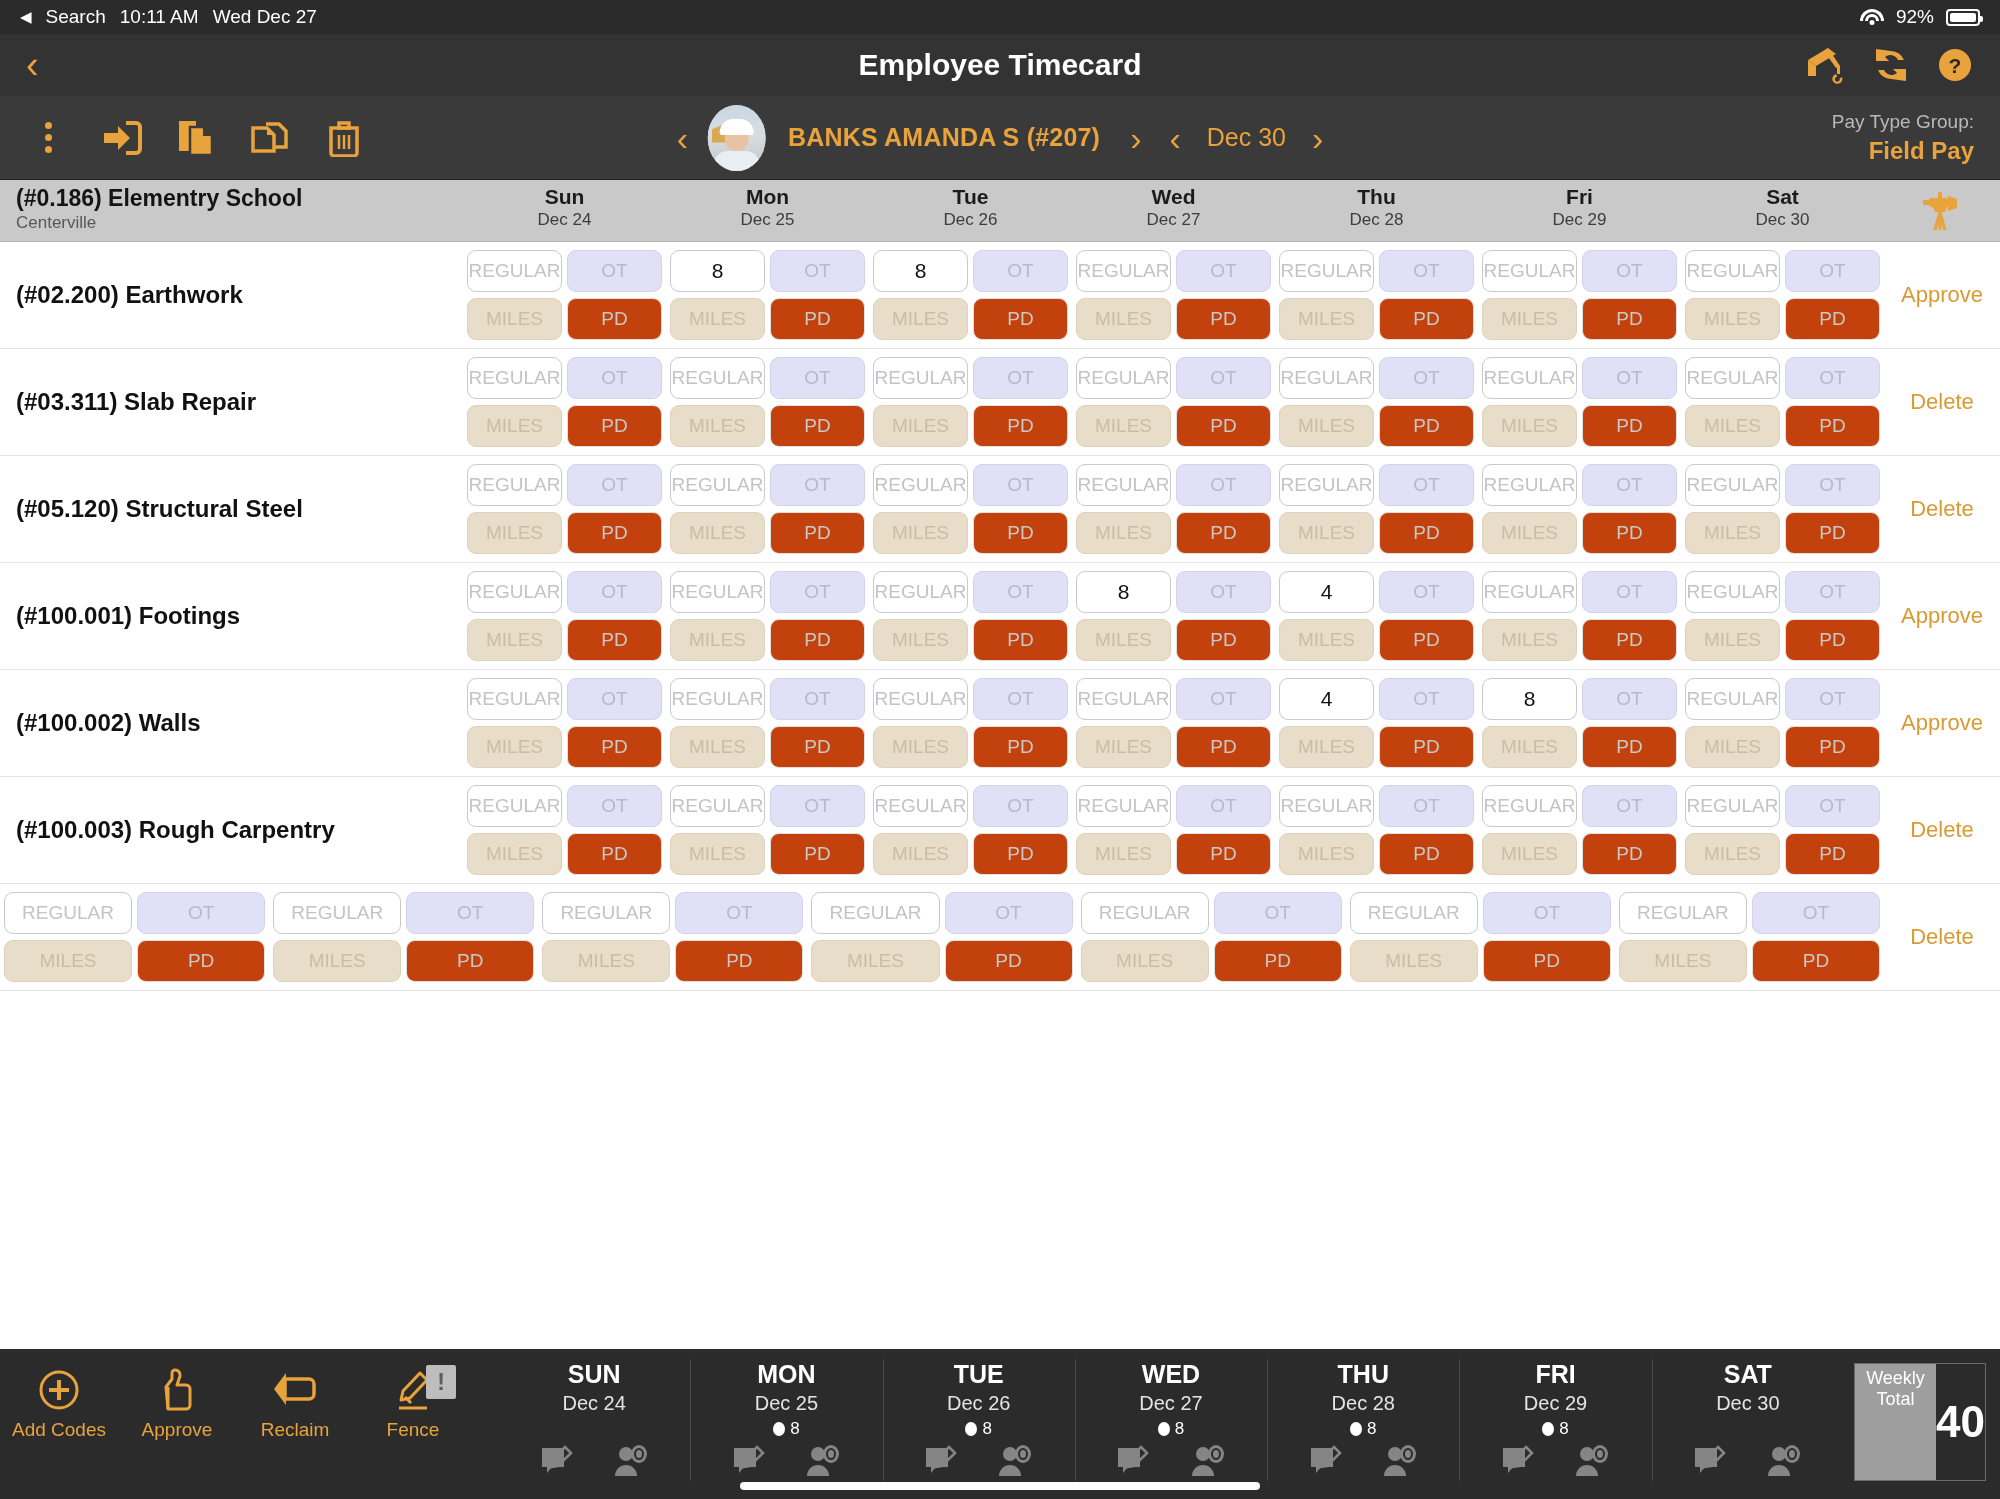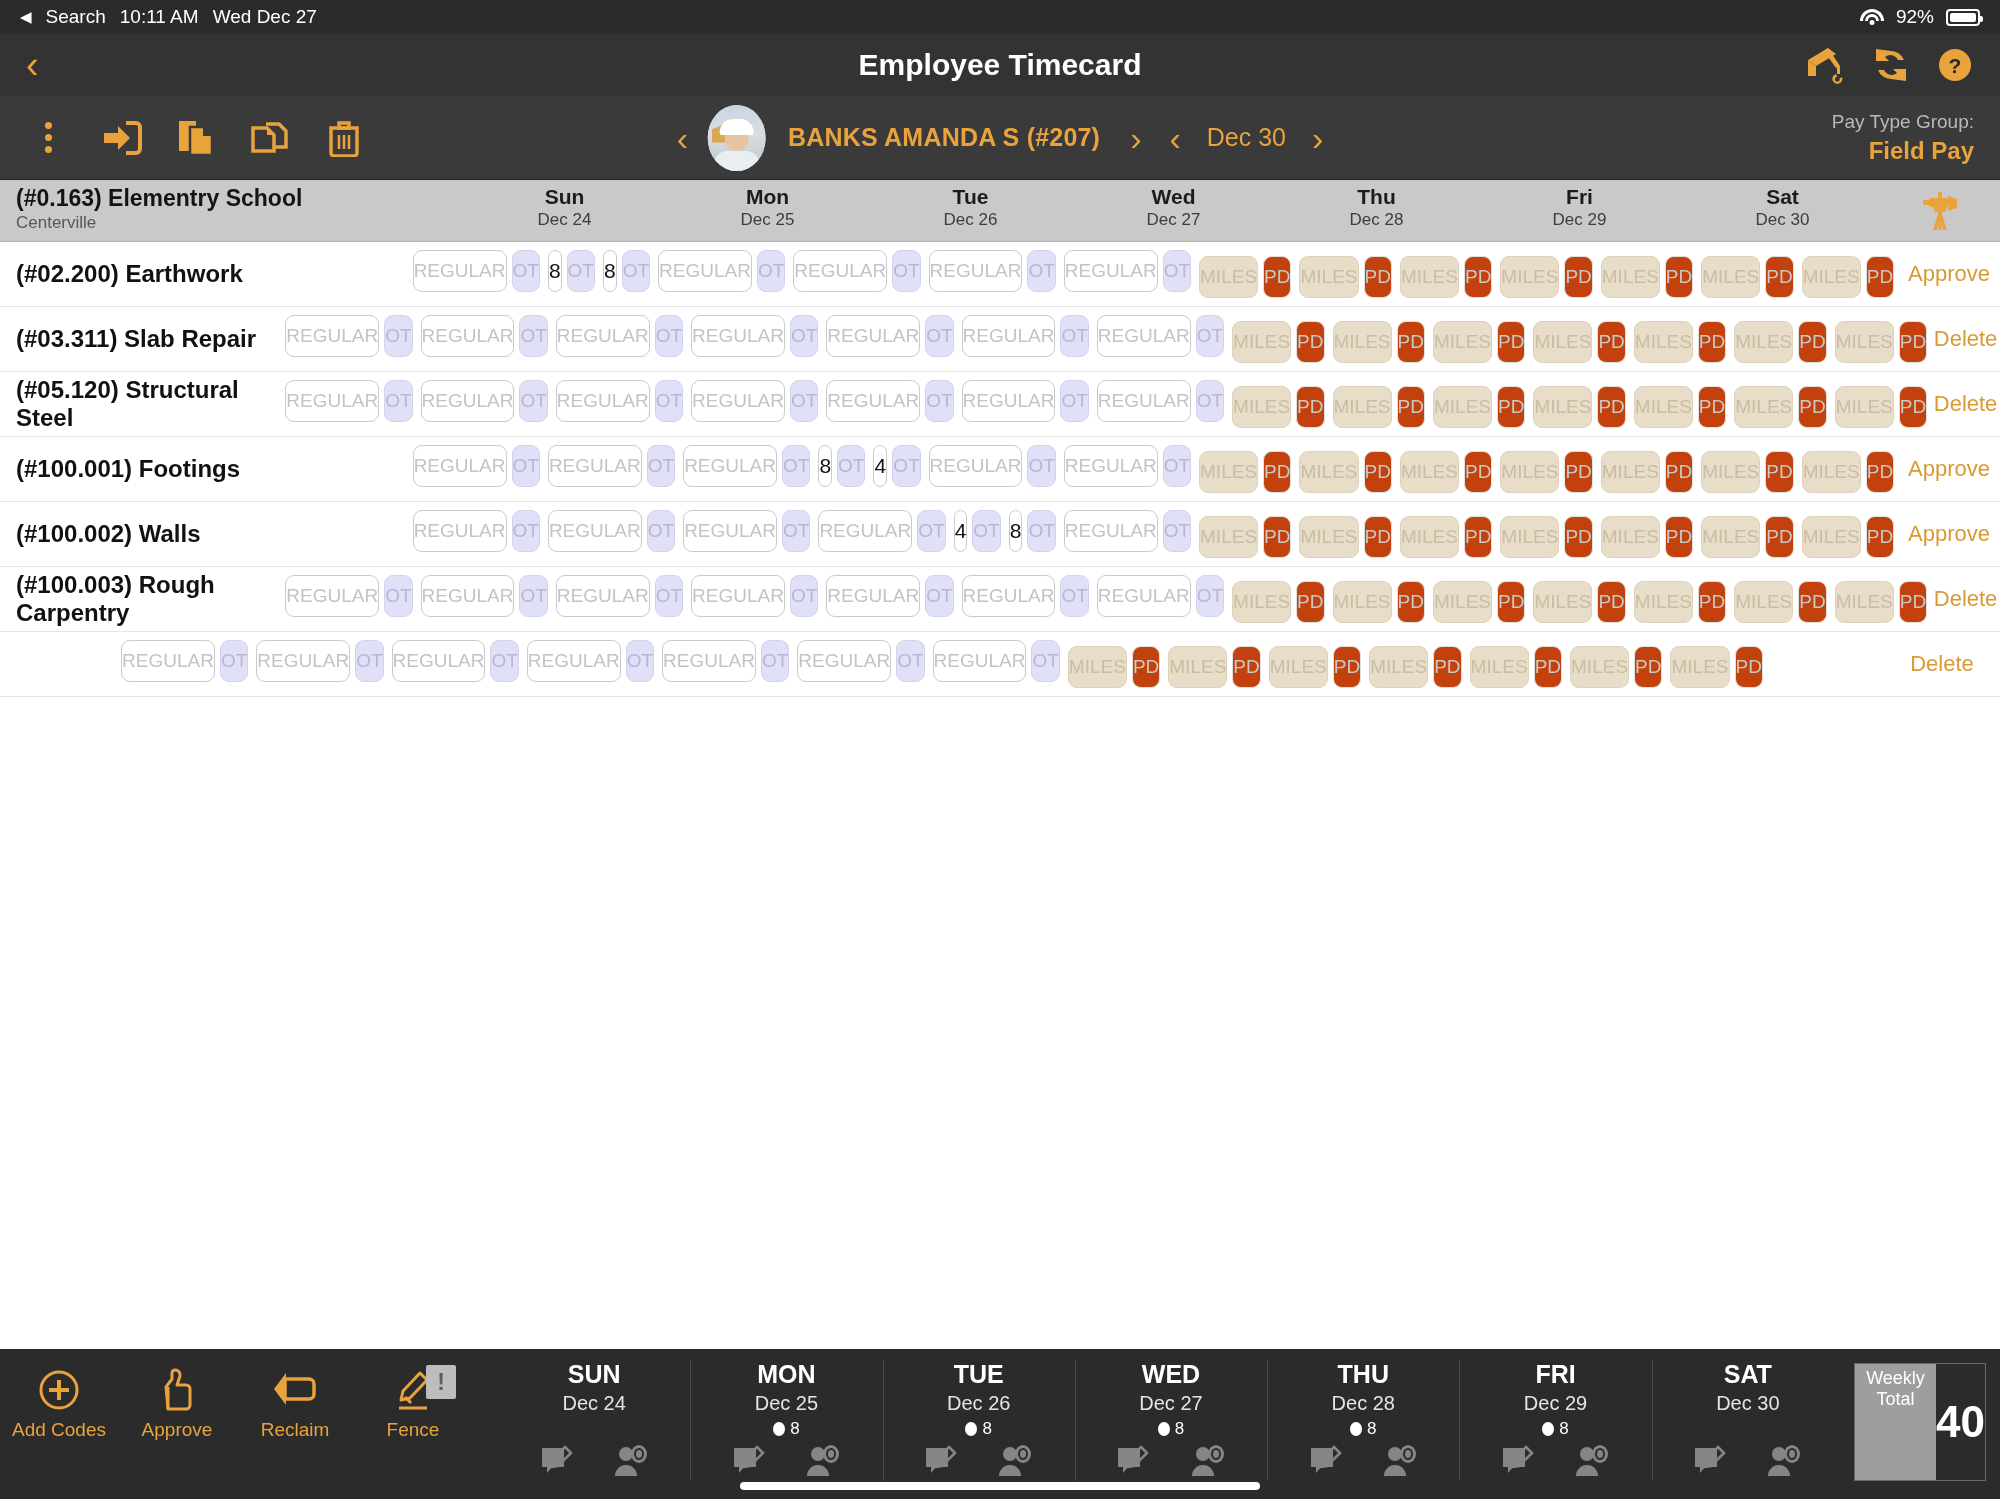--- a/index.html
+++ b/index.html
@@ -92,21 +92,21 @@
   .gh-day .dn { font-size: 21px; font-weight: bold; color: #1c1c1c; line-height: 1.15; }
   .gh-day .dd { font-size: 17px; color: #3d3d3d; margin-top: 1px; }
   .gh-action { width: 116px; display: flex; align-items: center; justify-content: center; }
 
   
   .grid-body { background: #fff; }
   .row { display: flex; align-items: stretch; border-bottom: 1px solid #e4e4e4; }
   .row-label { width: 463px; display: flex; align-items: center; padding-left: 16px; }
   .row-label span { font-size: 24px; font-weight: bold; color: #111; }
   .row-label.small span { font-size: 19px; }
-  .row-cells { flex: 1; display: flex; flex-direction: row; justify-content: center; padding: 8px 0; }
+  .row-cells { flex: 1; display: flex; flex-direction: column; justify-content: center; padding: 8px 0; }
   .cells-line { display: flex; }
   .daycell { flex: 1; display: flex; gap: 5px; padding: 0 4px; }
   .cell {
     flex: 1; height: 42px; border-radius: 9px;
     display: flex; align-items: center; justify-content: center;
     font-size: 19px; cursor: pointer; user-select: none;
   }
   .cell.reg { background: #ffffff; border: 1px solid #c9c9cf; color: #c3c3c8; }
   .cell.reg.filled { color: #111; font-size: 21px; }
   .cell.ot  { background: #e0e0f7; border: 1px solid #d2d2ef; color: #b7b7d6; }
@@ -277,21 +277,21 @@
   </div>
 
   <div class="paygroup">
     <div class="pg-label">Pay Type Group:</div>
     <div class="pg-value">Field Pay</div>
   </div>
 </div>
 
 <div class="grid-head">
   <div class="gh-job">
-    <div class="job-name">(#0.163) Elementry School</div>
+    <div class="job-name">(#0.186) Elementry School</div>
     <div class="job-sub">Centerville</div>
   </div>
   <div class="gh-days" id="day-headers">
       <div class="gh-day">
         <div class="dn">Sun</div>
         <div class="dd">Dec 24</div>
       </div>
       <div class="gh-day">
         <div class="dn">Mon</div>
         <div class="dd">Dec 25</div>

